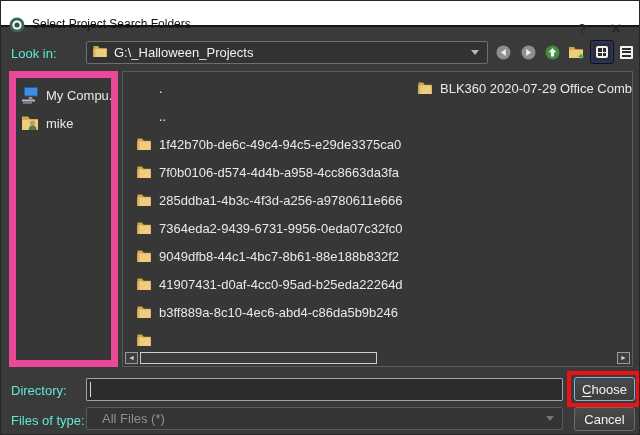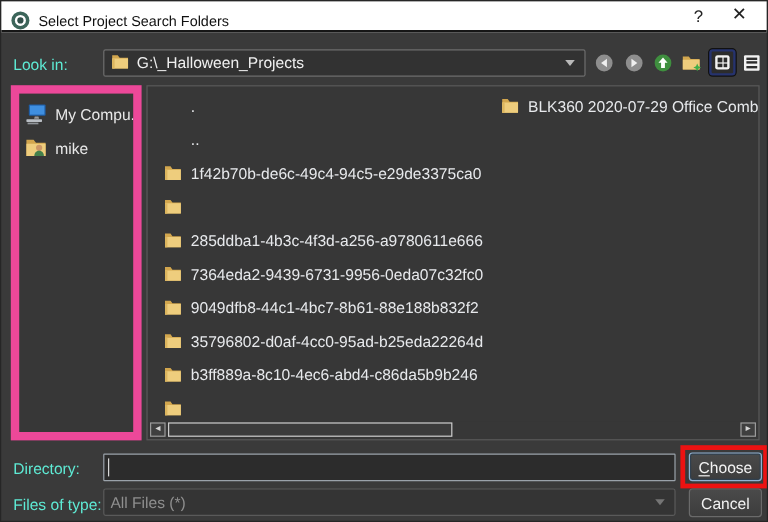--- a/index.html
+++ b/index.html
@@ -8,21 +8,21 @@
 
   .dialog{
     position:relative; width:640px; height:435px;
     background:#3a3a3a; overflow:hidden;
     border:1px solid #262626;
   }
 
   
   .titlebar{
     position:absolute; left:0; top:0; width:100%; height:26px;
-    background:#ffffff; display:flex; align-items:flex-end;
+    background:#ffffff; display:flex; align-items:flex-start;
     padding:16px 0 0 8px; border-bottom:2px solid #161616;
   }
   .titlebar .app-icon{ width:16px; height:16px; flex:0 0 auto; }
   .titlebar .title{ margin-left:7px; font-size:12px; color:#111; flex:1;
     white-space:nowrap; overflow:hidden; }
   .titlebar .tb-btn{ width:34px; text-align:center; font-size:14px; color:#222;
     cursor:default; line-height:24px; }
   .titlebar .tb-close{ margin-right:6px; font-size:15px; }
 
   
@@ -238,20 +238,21 @@
                 <path d="M1.5 5.4 h2 v8.6 h-2 z" fill="#dcb55e"></path>
               </svg></span>
             <span>1f42b70b-de6c-49c4-94c5-e29de3375ca0</span>
           </div>
           <div class="file-row">
             <span class="fic"><svg width="16" height="16" viewBox="0 0 16 16">
                 <path d="M1.5 2.6 h4.6 l1.6 2.2 h7 v9.2 h-13.2 z" fill="#d2a64e"></path>
                 <path d="M1.5 5.4 h13.2 v8.6 h-13.2 z" fill="#eecd7d"></path>
                 <path d="M1.5 5.4 h2 v8.6 h-2 z" fill="#dcb55e"></path>
               </svg></span>
+            <span>7f0b0106-d574-4d4b-a958-4cc8663da3fa</span>
           </div>
           <div class="file-row">
             <span class="fic"><svg width="16" height="16" viewBox="0 0 16 16">
                 <path d="M1.5 2.6 h4.6 l1.6 2.2 h7 v9.2 h-13.2 z" fill="#d2a64e"></path>
                 <path d="M1.5 5.4 h13.2 v8.6 h-13.2 z" fill="#eecd7d"></path>
                 <path d="M1.5 5.4 h2 v8.6 h-2 z" fill="#dcb55e"></path>
               </svg></span>
             <span>285ddba1-4b3c-4f3d-a256-a9780611e666</span>
           </div>
           <div class="file-row">
@@ -269,21 +270,21 @@
                 <path d="M1.5 5.4 h2 v8.6 h-2 z" fill="#dcb55e"></path>
               </svg></span>
             <span>9049dfb8-44c1-4bc7-8b61-88e188b832f2</span>
           </div>
           <div class="file-row">
             <span class="fic"><svg width="16" height="16" viewBox="0 0 16 16">
                 <path d="M1.5 2.6 h4.6 l1.6 2.2 h7 v9.2 h-13.2 z" fill="#d2a64e"></path>
                 <path d="M1.5 5.4 h13.2 v8.6 h-13.2 z" fill="#eecd7d"></path>
                 <path d="M1.5 5.4 h2 v8.6 h-2 z" fill="#dcb55e"></path>
               </svg></span>
-            <span>35796802-d0af-4cc0-95ad-b25eda22264d</span>
+            <span>41907431-d0af-4cc0-95ad-b25eda22264d</span>
           </div>
           <div class="file-row">
             <span class="fic"><svg width="16" height="16" viewBox="0 0 16 16">
                 <path d="M1.5 2.6 h4.6 l1.6 2.2 h7 v9.2 h-13.2 z" fill="#d2a64e"></path>
                 <path d="M1.5 5.4 h13.2 v8.6 h-13.2 z" fill="#eecd7d"></path>
                 <path d="M1.5 5.4 h2 v8.6 h-2 z" fill="#dcb55e"></path>
               </svg></span>
             <span>b3ff889a-8c10-4ec6-abd4-c86da5b9b246</span>
           </div>
           <div class="file-row">
@@ -315,18 +316,18 @@
 
   <span class="label dir-label">Directory:</span>
   <input class="dir-input" type="text" placeholder="" style="">
   <span class="caret"></span>
 
   <div class="btn btn-choose"><u>C</u>hoose</div>
   <div class="red-box"></div>
 
   <span class="label type-label">Files of type:</span>
   <div class="combo combo-type">
-    <span class="c-text" style="margin-left:0">All Files (*)</span>
+    <span class="c-text" style="margin-left:10px">All Files (*)</span>
     <span class="c-arrow"></span>
   </div>
   <div class="btn btn-cancel">Cancel</div>
 
 </div>
 
 </body></html>

